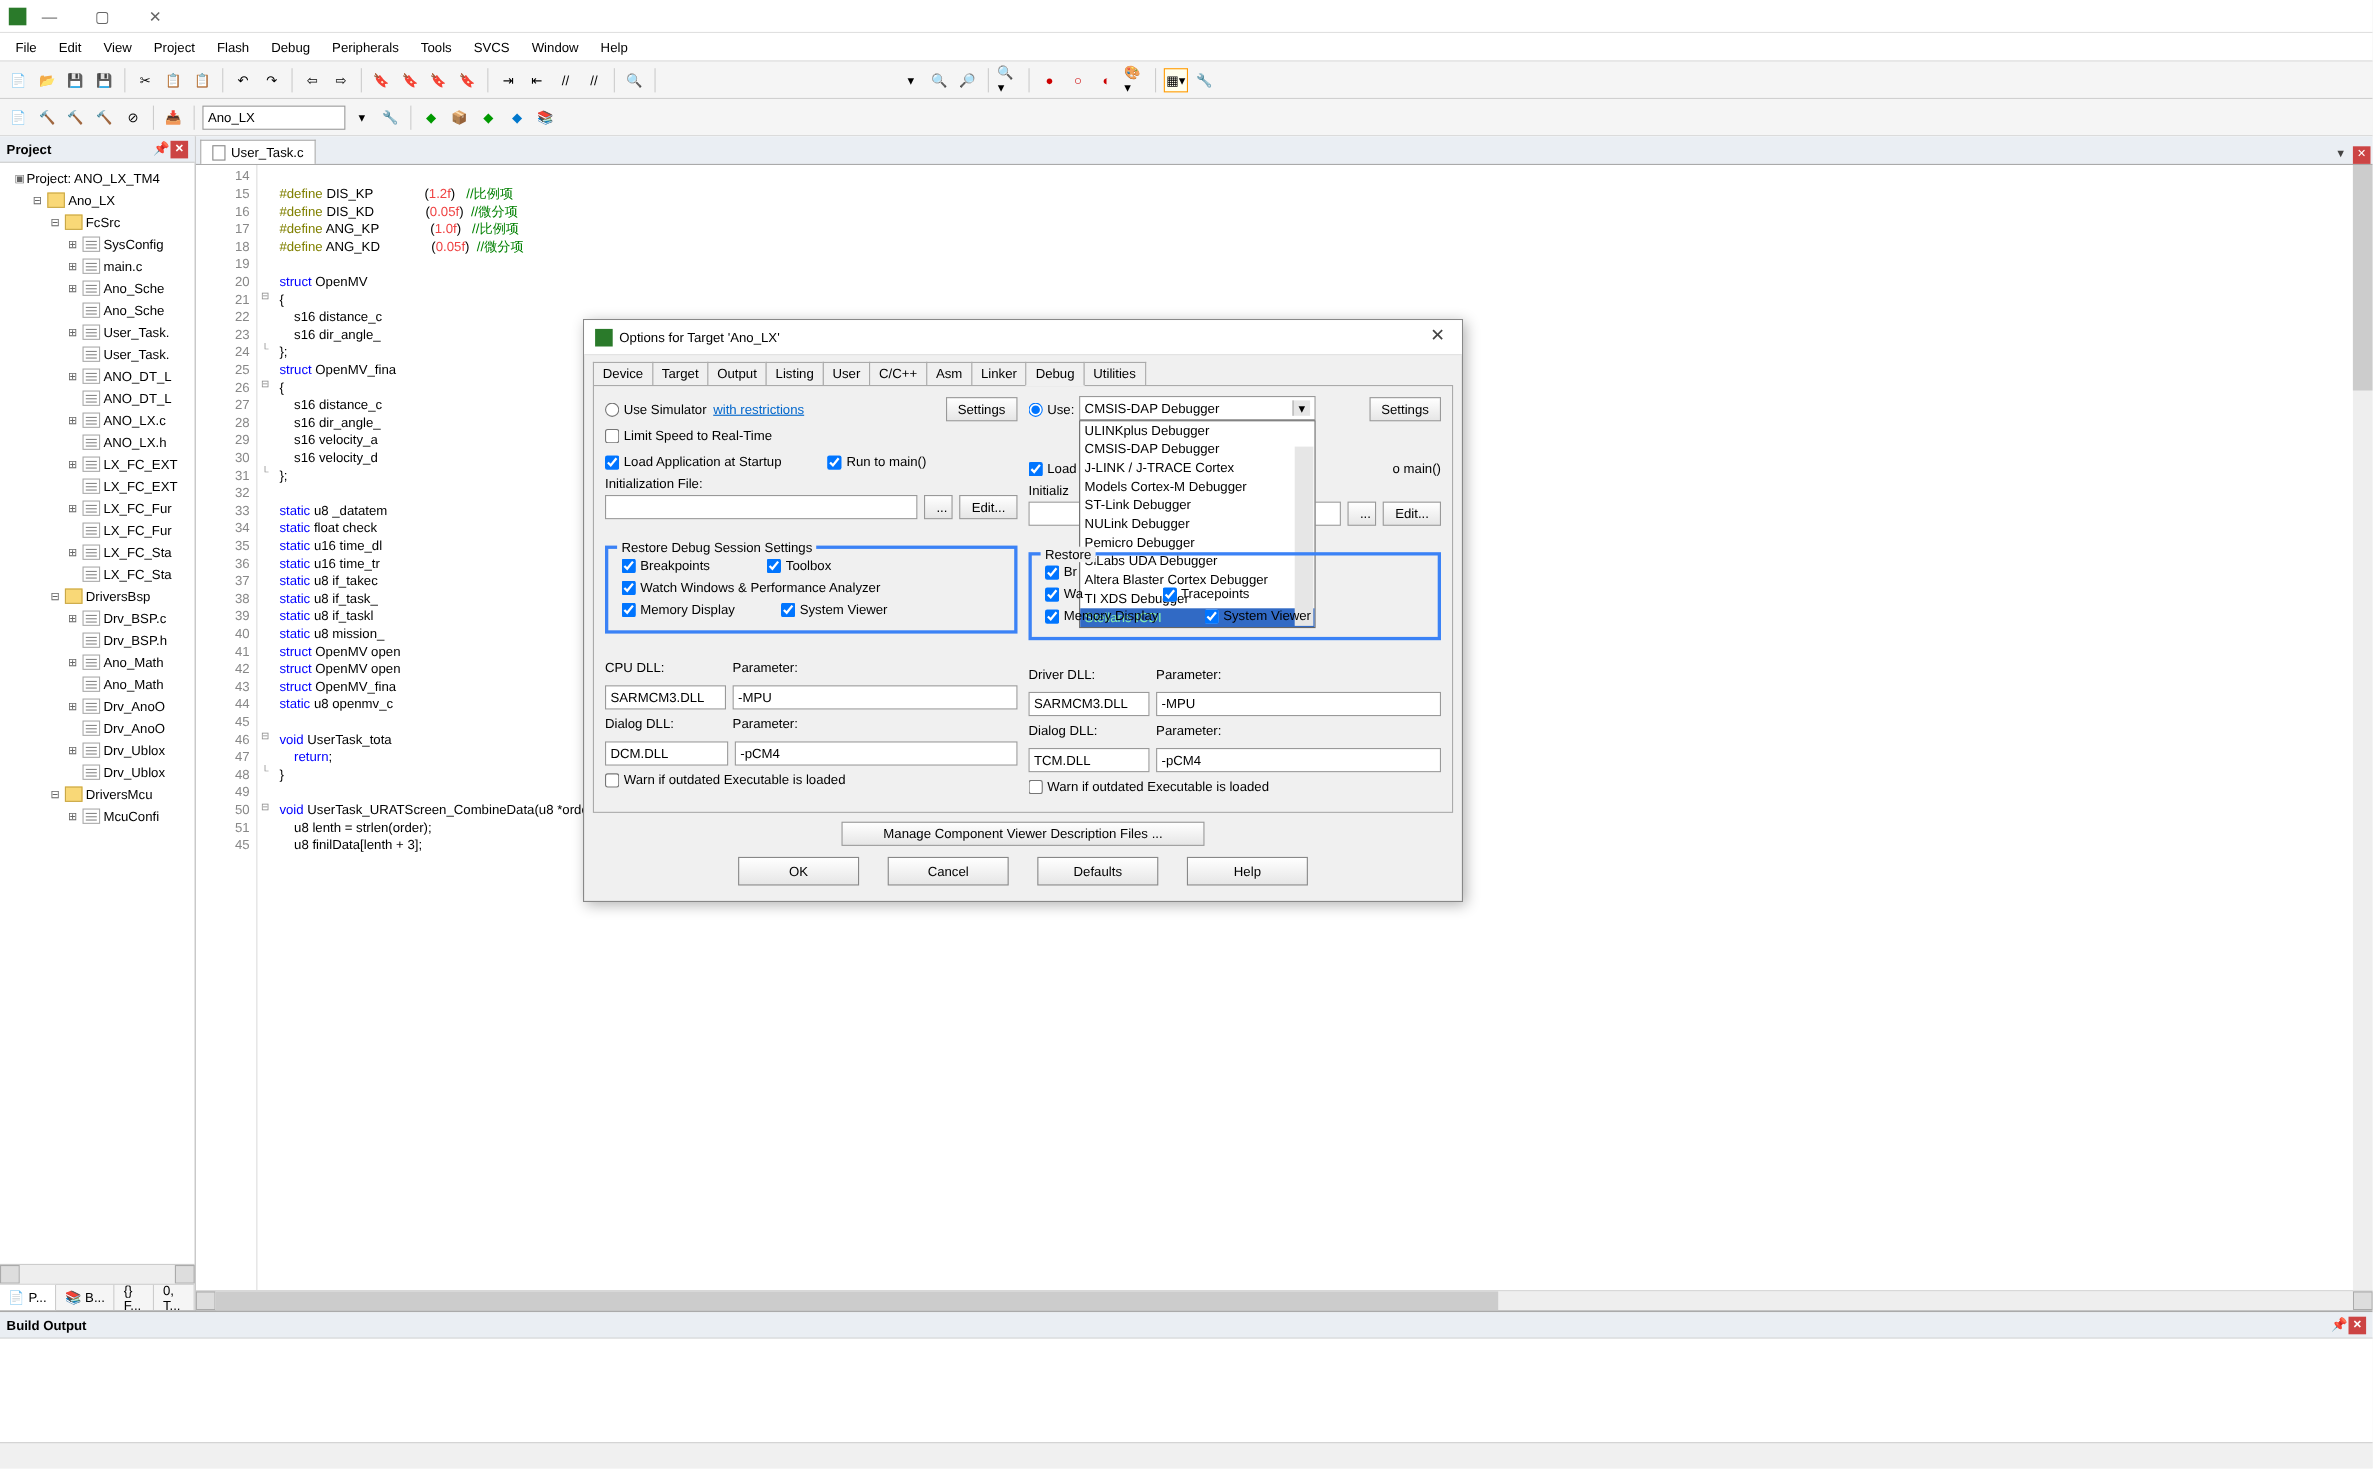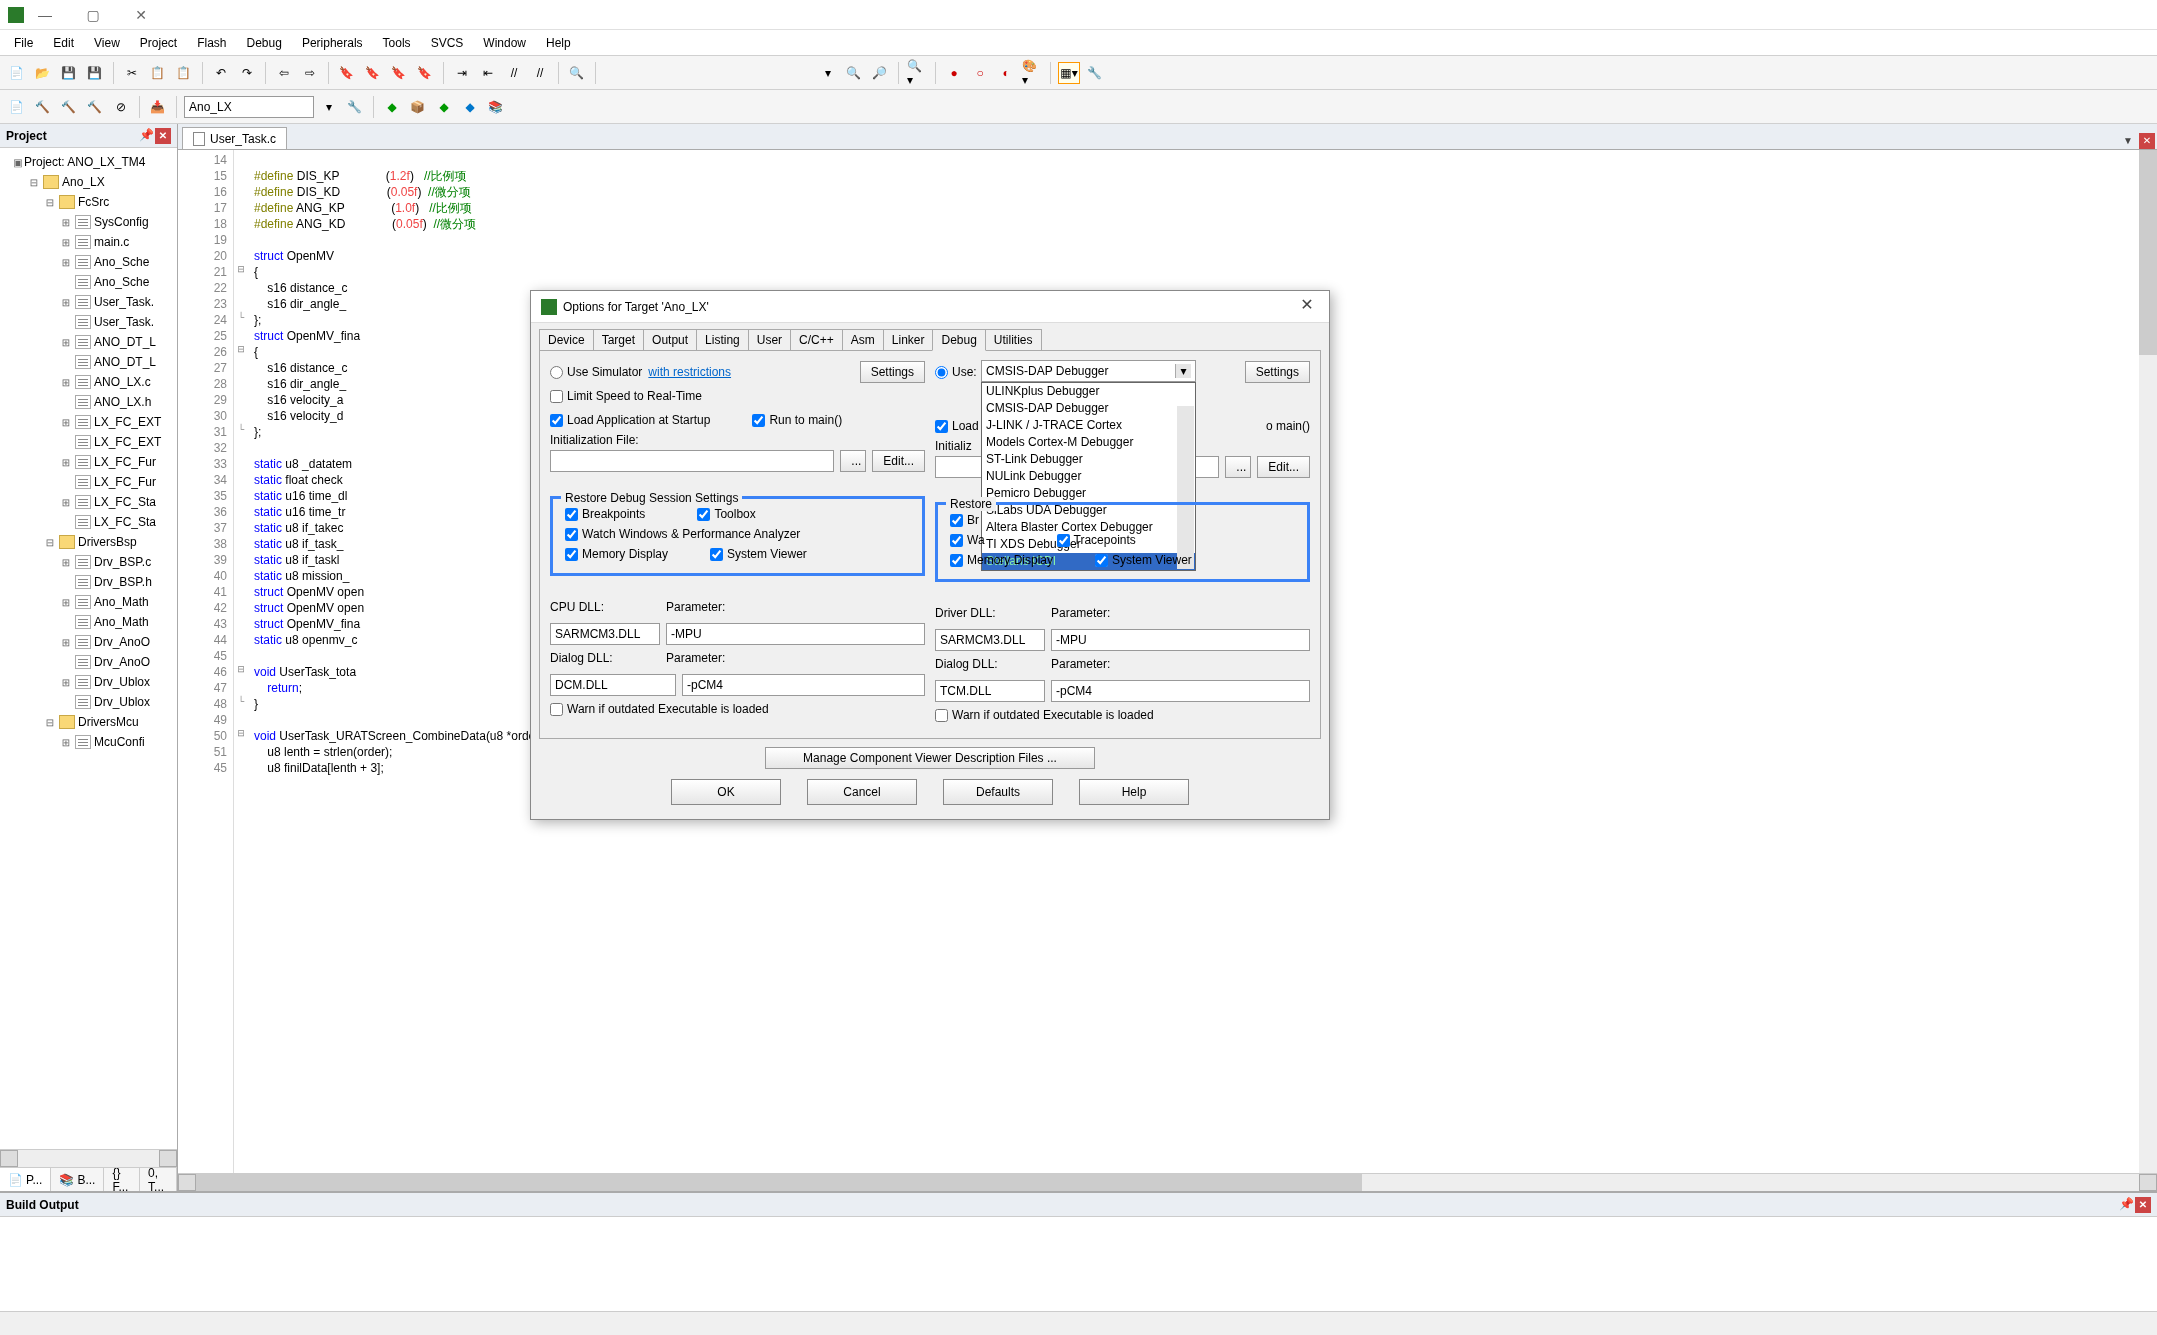--- a/index.html
+++ b/index.html
@@ -597,21 +597,21 @@
       </div>
       <div class="row">
         <div style="width:110px">
             <span class="lbl-s">Dialog DLL:</span>
           </div>
         <div style="flex:1">
             <span class="lbl-s">Parameter:</span>
           </div>
       </div>
       <div class="row">
-        <input class="txtin" style="width: 126px;" value="DCM.DLL">
+        <input class="txtin" style="width: 112px;" value="DCM.DLL">
         <input class="txtin" style="flex: 1 1 0%;" value="-pCM4">
       </div>
       <div class="row" style="margin-top:6px">
           <label>
             <input type="checkbox" style="">
             <span>Warn if outdated Executable is loaded</span>
           </label>
         </div>
     </div>
 

